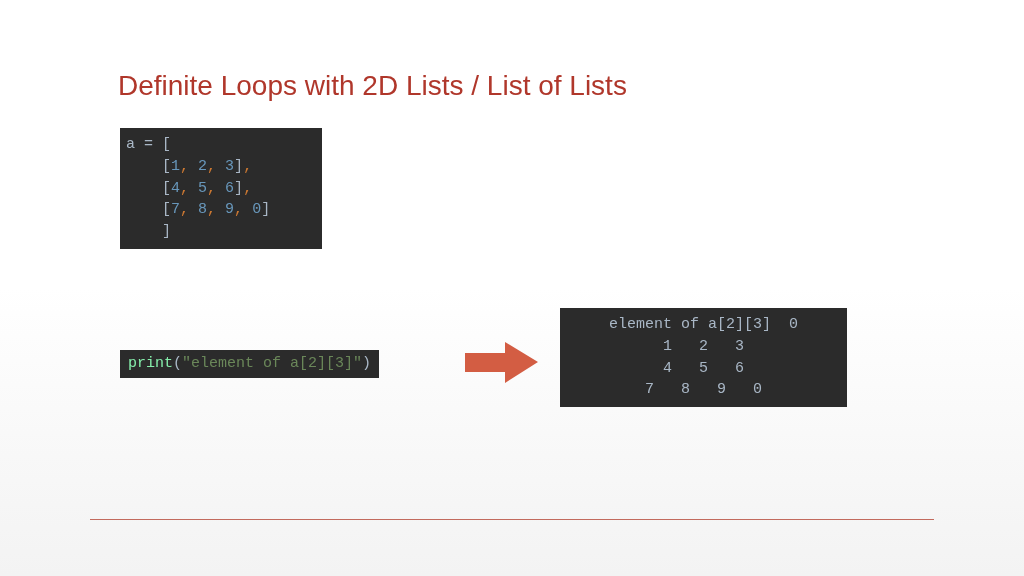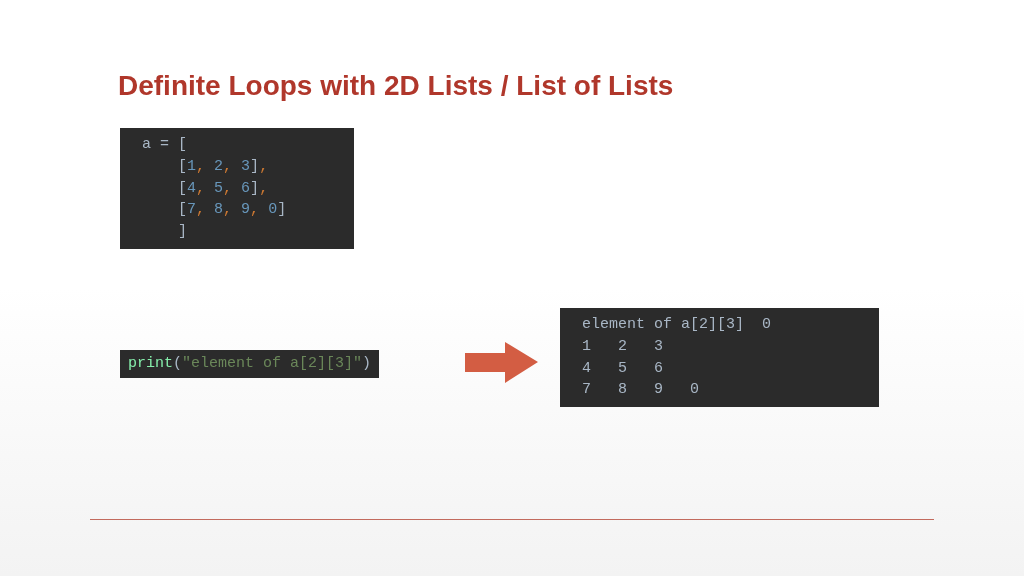--- a/index.html
+++ b/index.html
@@ -10,47 +10,48 @@
     font-family: Arial, Helvetica, sans-serif;
     background: linear-gradient(to bottom, #ffffff 0%, #ffffff 50%, #f3f3f3 100%);
     position: relative;
     overflow: hidden;
   }
   .title {
     position: absolute;
     left: 118px;
     top: 70px;
     font-size: 28px;
-    font-weight: bold;
+    font-weight: normal;
     color: #b0372b;
   }
   .code-block {
     position: absolute;
     background: #2b2b2b;
     color: #a9b7c6;
     font-family: "Courier New", Courier, monospace;
     font-size: 15px;
     line-height: 1.45;
-    padding: 6px 22px;
+    padding: 6px 6px;
     white-space: pre;
   }
   #code-a {
     left: 120px;
     top: 128px;
     width: 190px;
   }
   #code-print {
     left: 120px;
     top: 350px;
     padding: 3px 8px;
   }
   #code-output {
     left: 560px;
     top: 308px;
     width: 275px;
+    text-align: center;
   }
   .tok-var { color: #a9b7c6; }
   .tok-op  { color: #a9b7c6; }
   .tok-brk { color: #a9b7c6; }
   .tok-num { color: #6897bb; }
   .tok-com { color: #cc7832; }
   .tok-fn  { color: #86efac; }
   .tok-par { color: #a9b7c6; }
   .tok-str { color: #6a8759; }
   .arrow {

